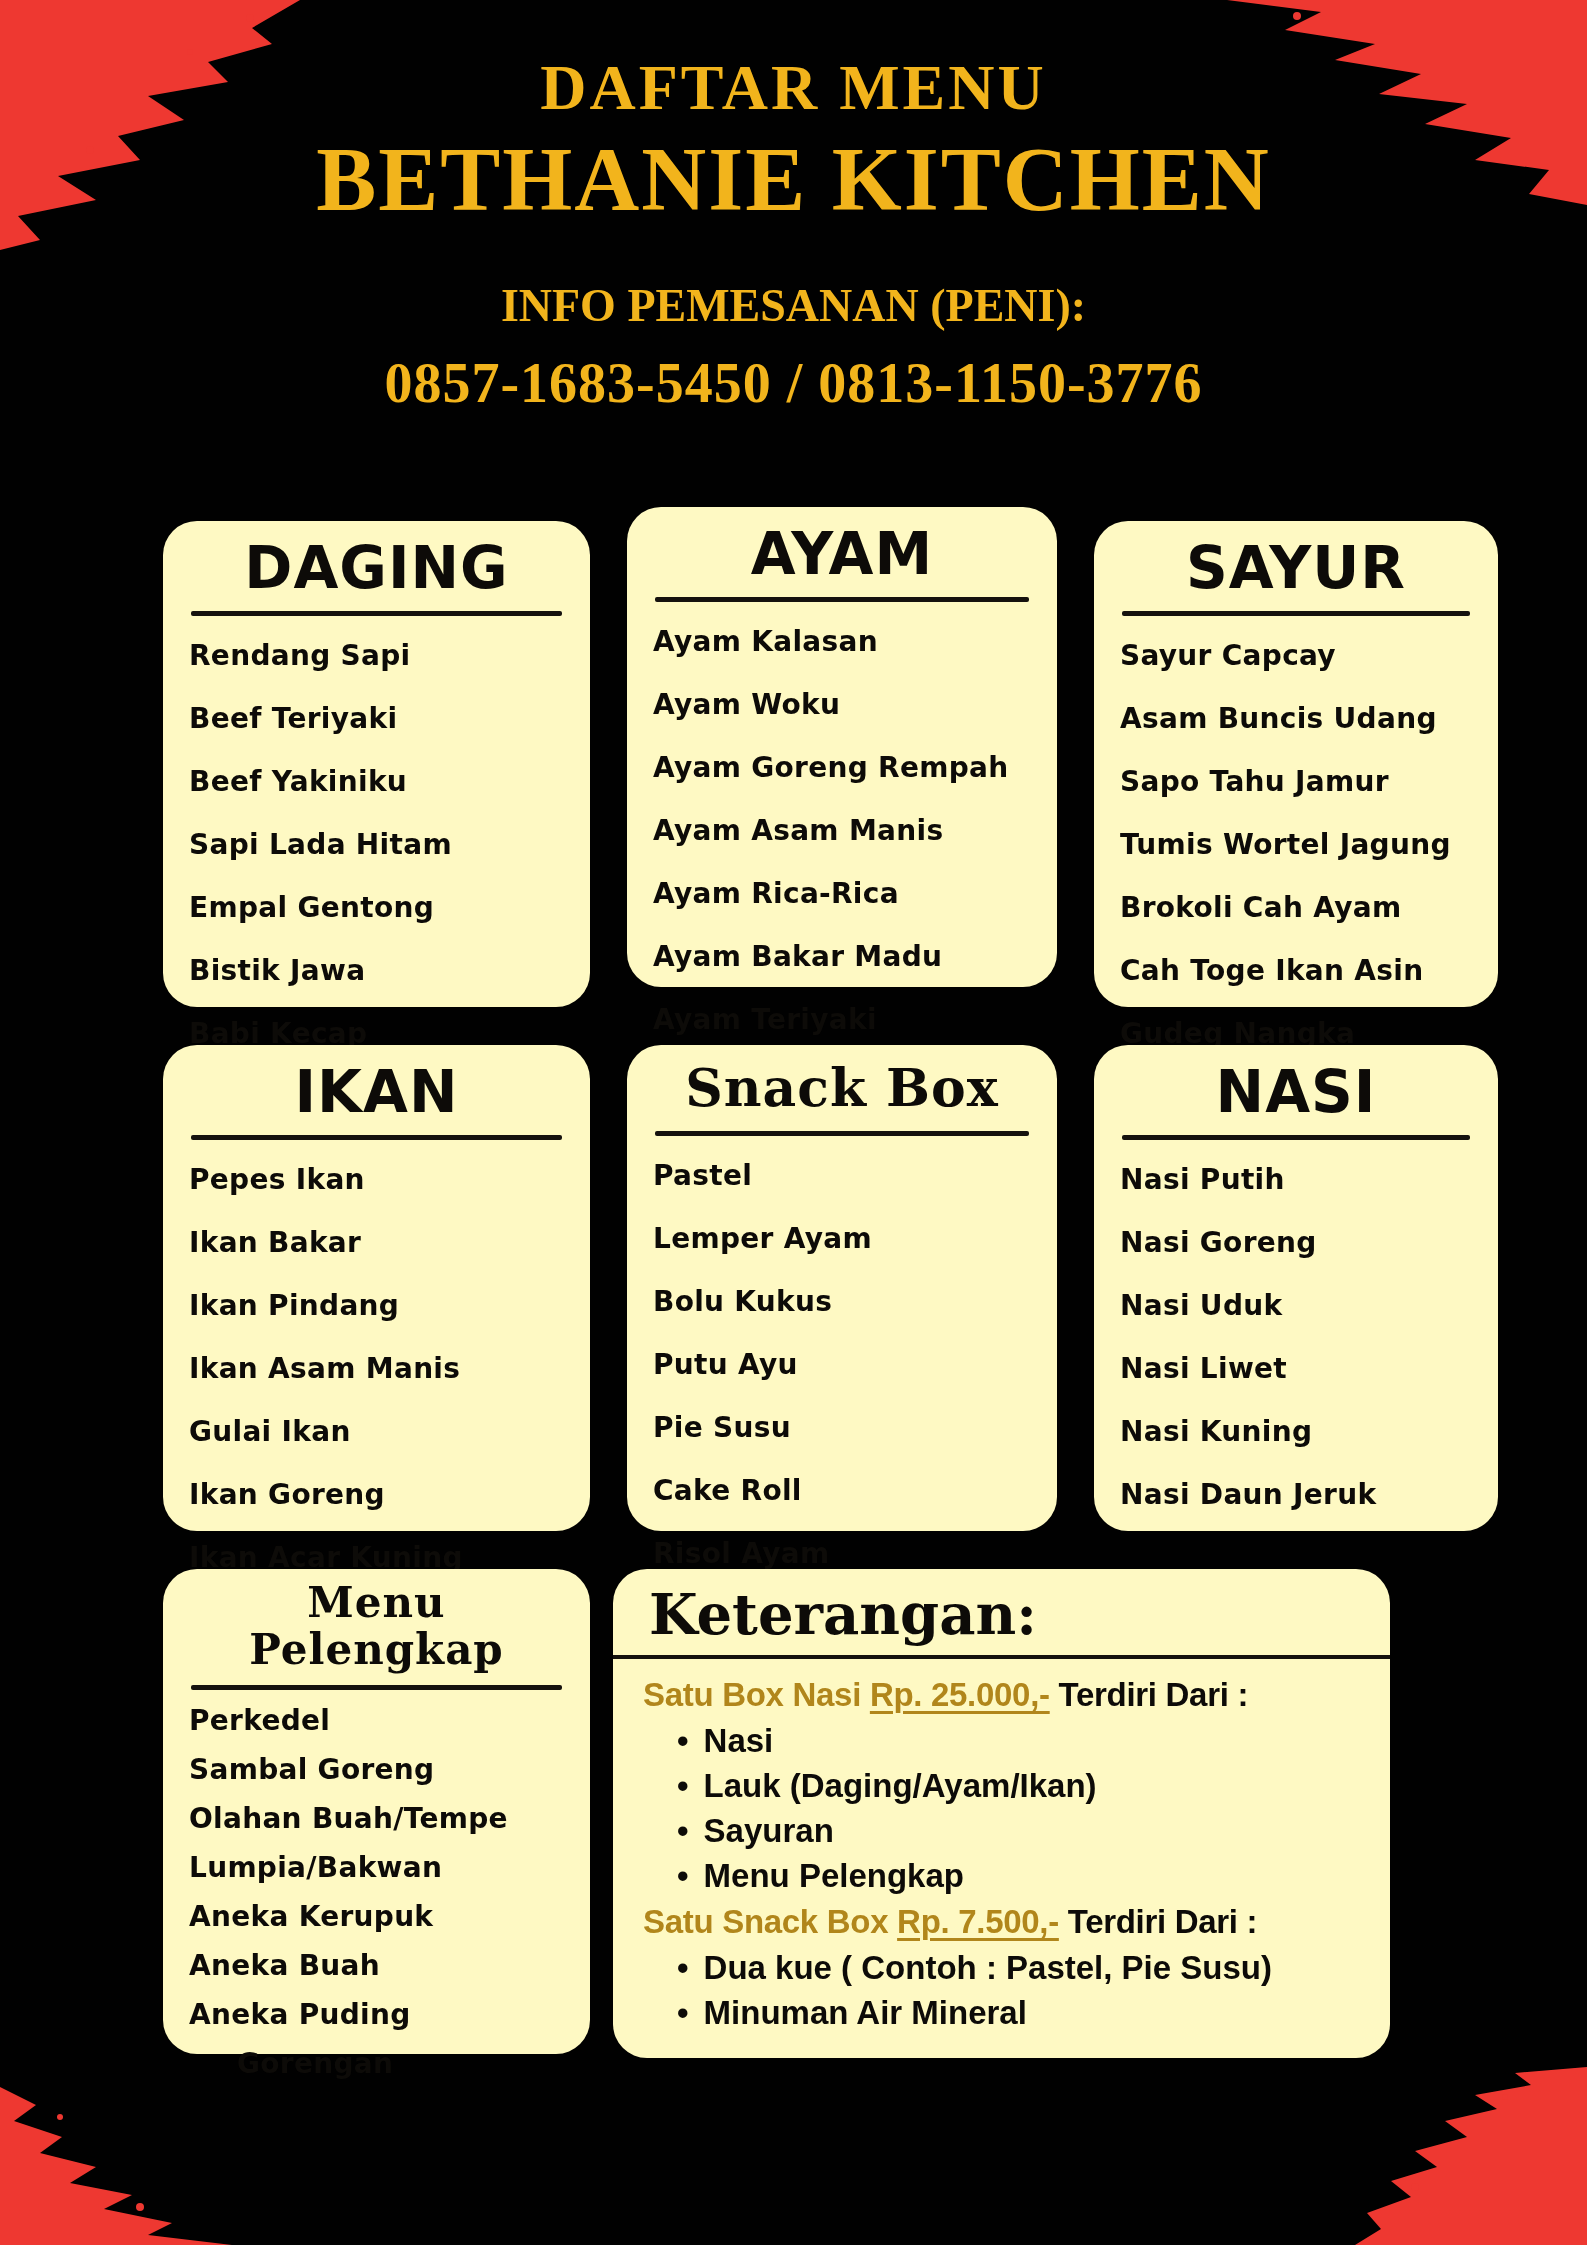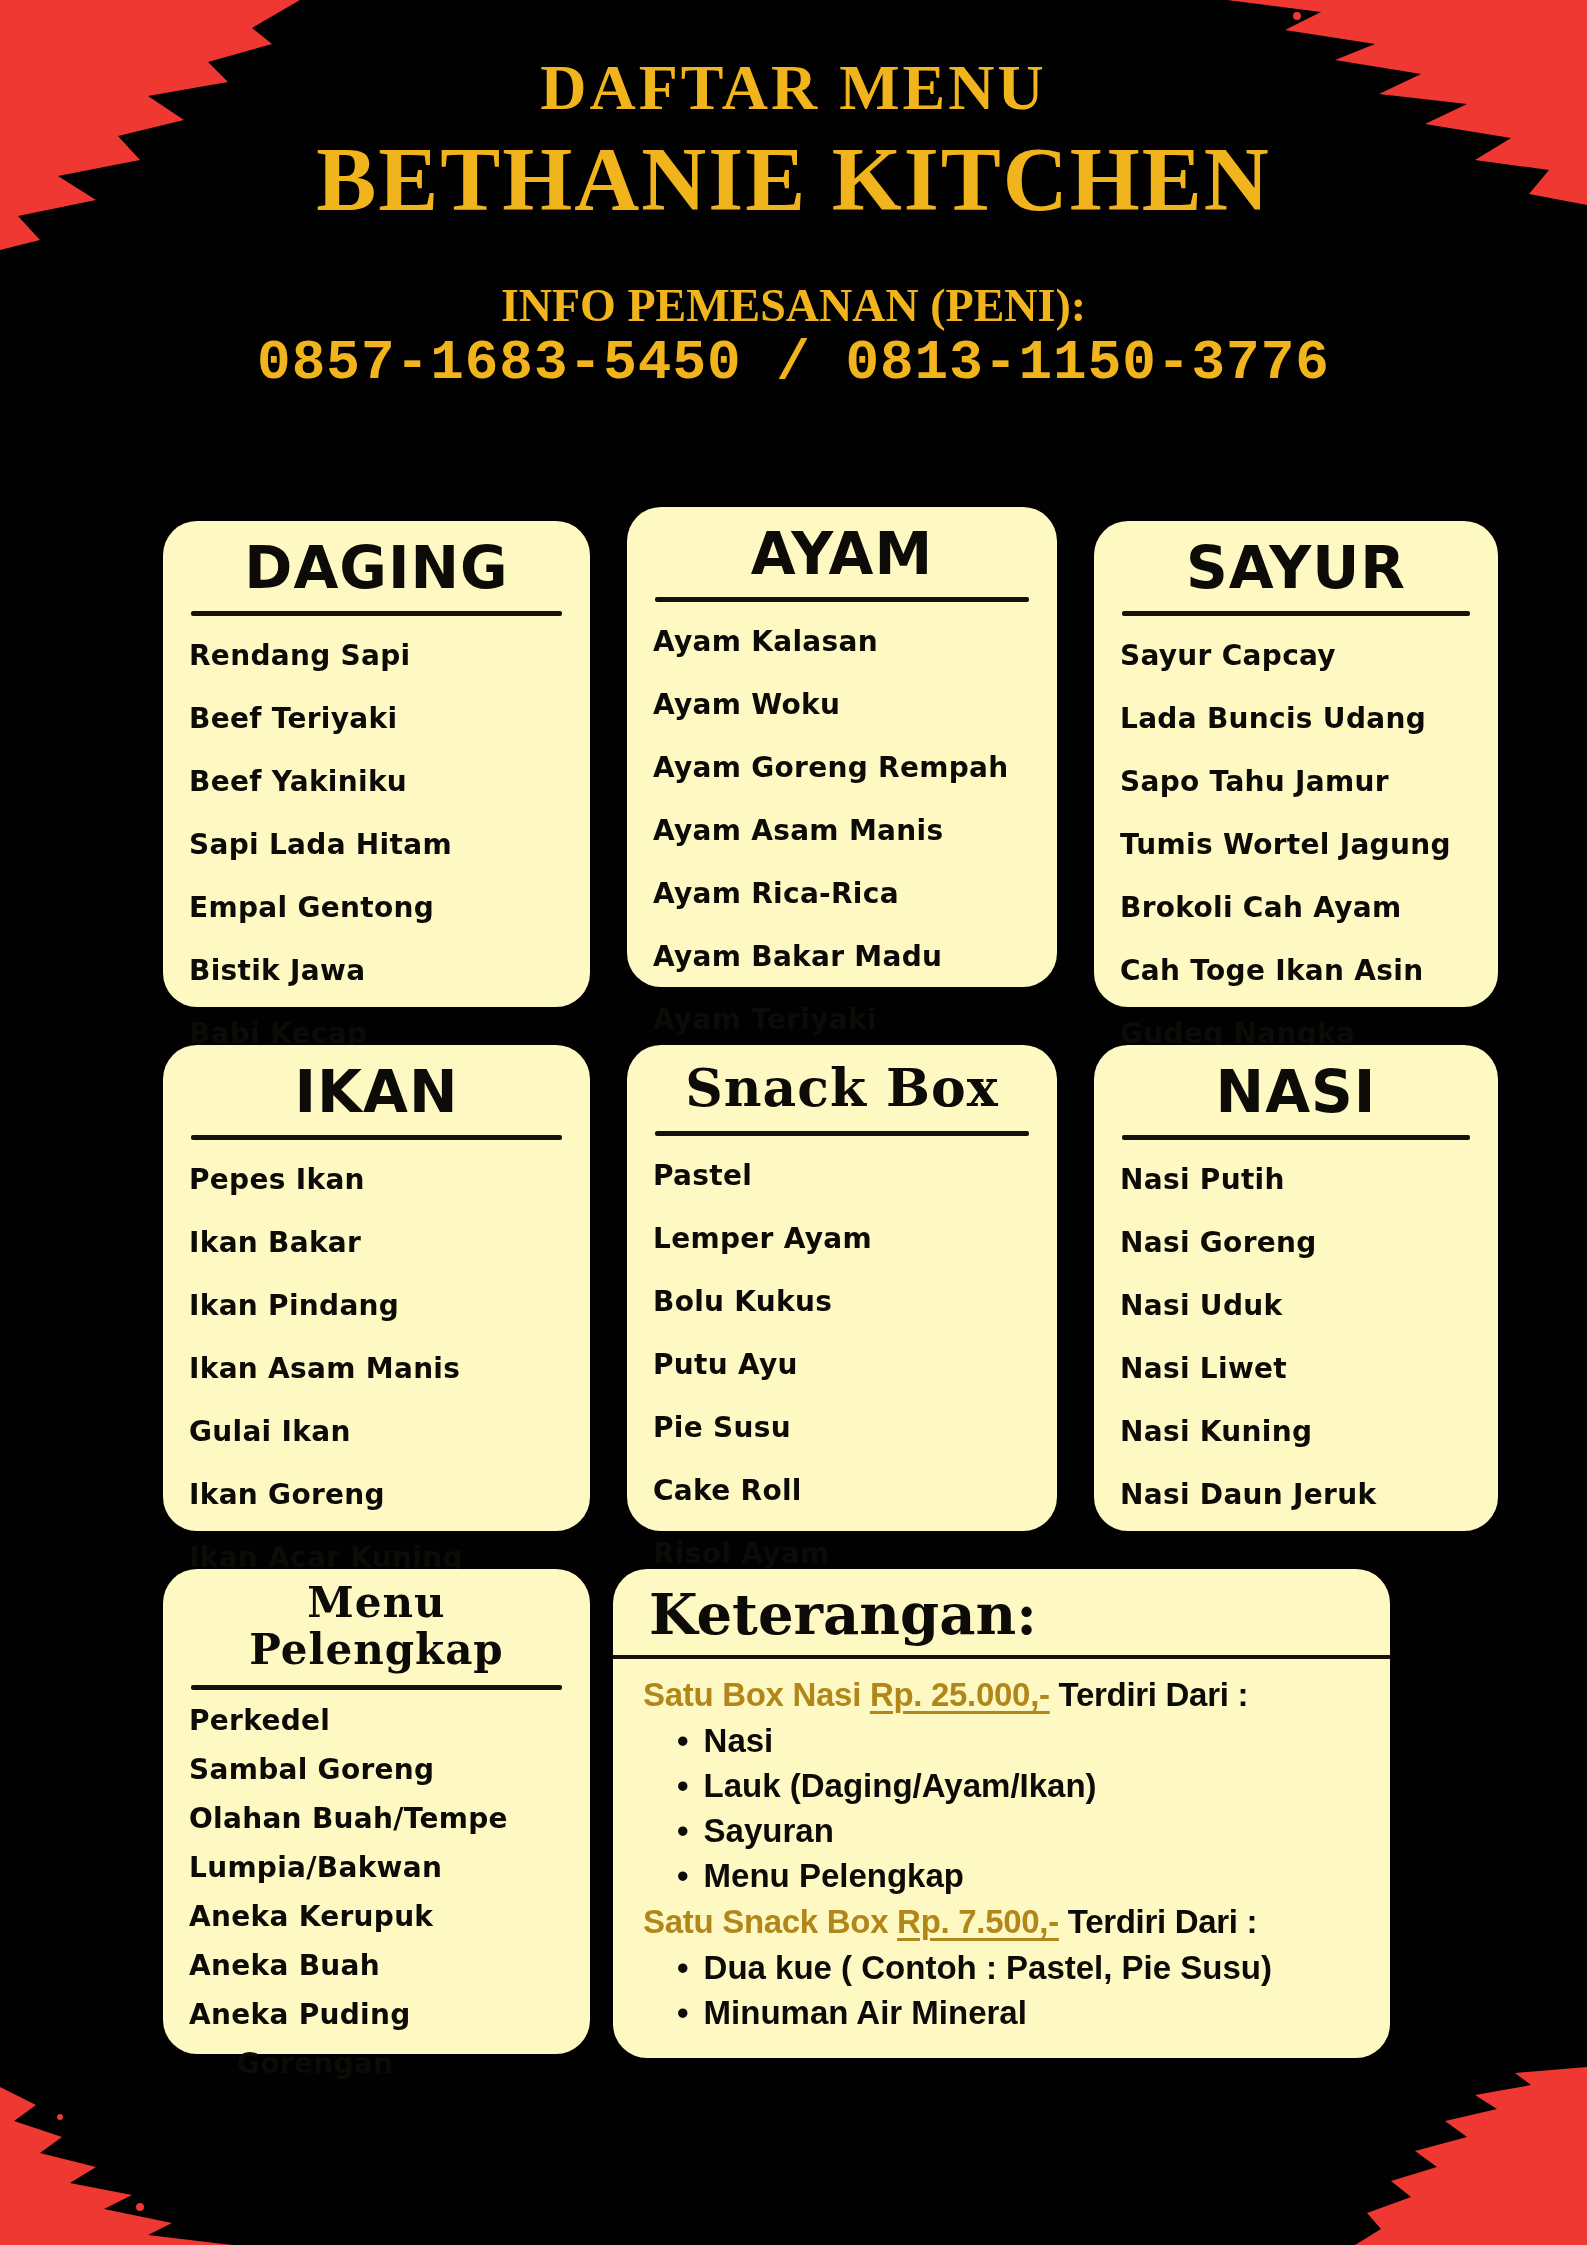--- a/index.html
+++ b/index.html
@@ -17,21 +17,21 @@
   }
   .hdr-title {
     margin-top:6px; font-family:"Liberation Serif", serif; font-weight:bold;
     font-size:90px; line-height:100px; letter-spacing:2px;
   }
   .hdr-info {
     margin-top:50px; font-family:"Liberation Serif", serif; font-weight:bold;
     font-size:46px; line-height:52px;
   }
   .hdr-phones {
-    margin-top:0; font-family:Liberation Mono, monospace; font-weight:bold;
+    margin-top:20px; font-family:Liberation Serif, serif; font-weight:bold;
     font-size:56px; line-height:62px; letter-spacing:1px;
   }
 
   
   .card {
     position:absolute; background:#fef9c3; border-radius:34px; color:#0D0B08;
     box-sizing:border-box;
   }
   .card-title {
     margin:16px 10px 0; text-align:center;
@@ -135,21 +135,21 @@
       <li>Ayam Teriyaki</li>
       <li>Ayam Geprek</li>
     </ul>
   </section>
 
   <section class="card" style="left:1094px; top:521px; width:404px; height:486px;">
     <h2 class="card-title">SAYUR</h2>
     <div class="rule"></div>
     <ul class="items">
       <li>Sayur Capcay</li>
-      <li>Lada Buncis Udang</li>
+      <li>Asam Buncis Udang</li>
       <li>Sapo Tahu Jamur</li>
       <li>Tumis Wortel Jagung</li>
       <li>Brokoli Cah Ayam</li>
       <li>Cah Toge Ikan Asin</li>
       <li>Gudeg Nangka</li>
       <li>Lodeh Tahu Tempe</li>
     </ul>
   </section>
 
   <section class="card" style="left:163px; top:1045px; width:427px; height:486px;">

